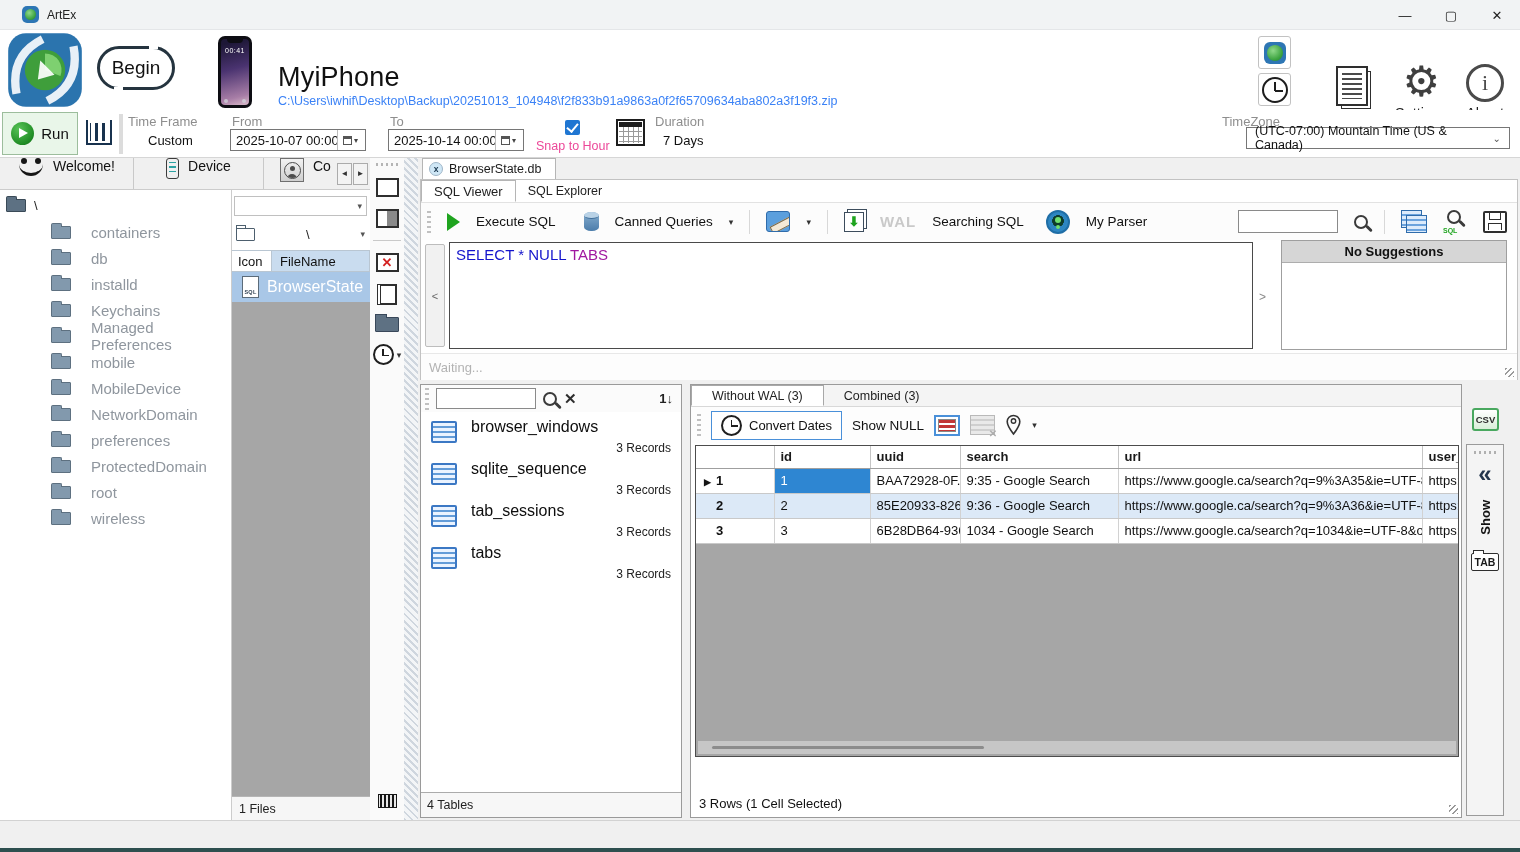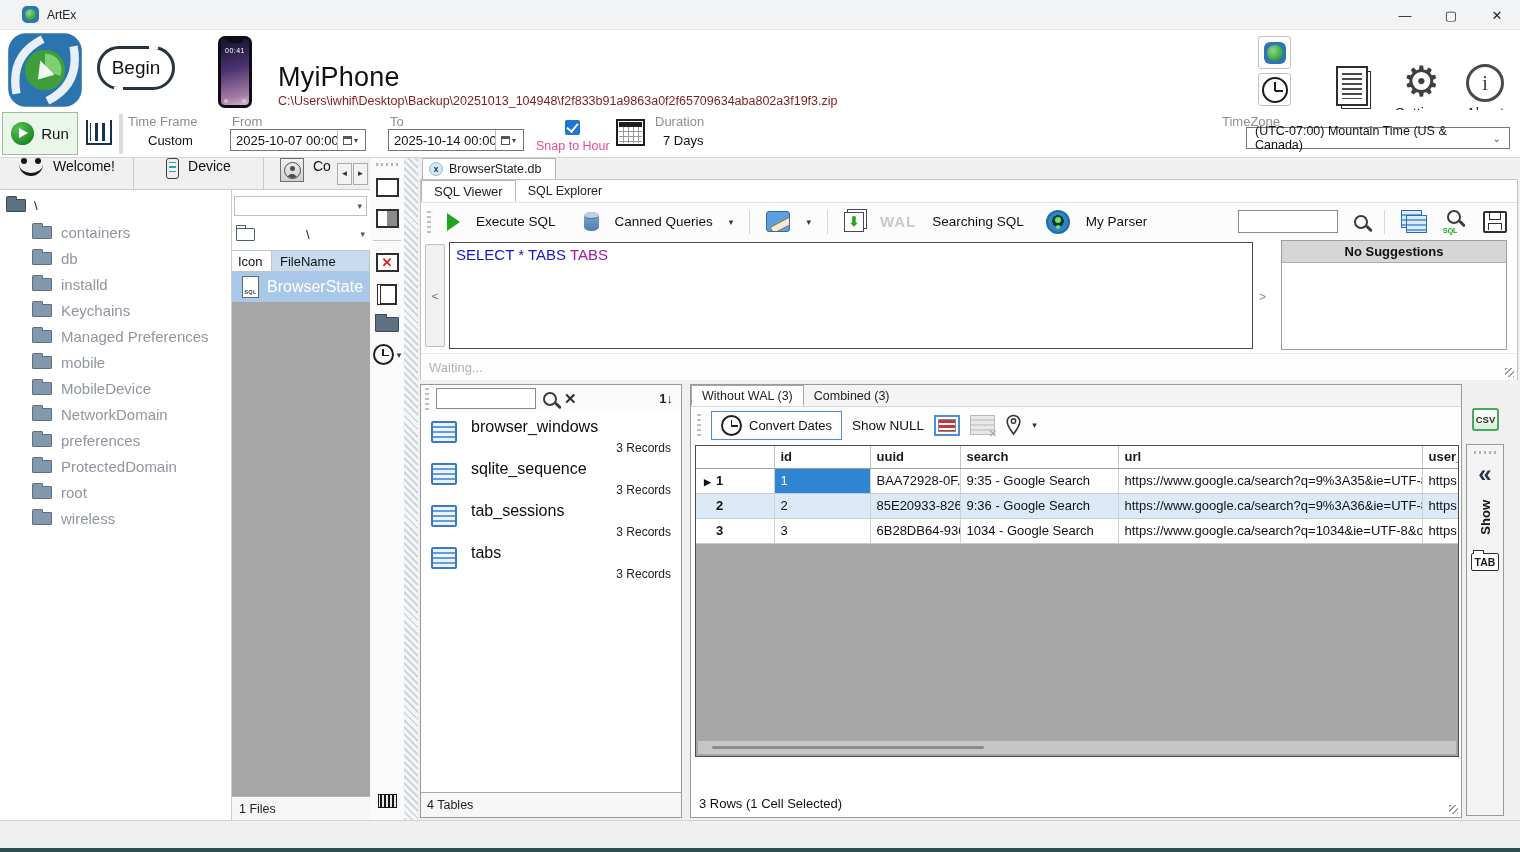--- a/index.html
+++ b/index.html
@@ -22,21 +22,21 @@
   #begin-btn{position:absolute;left:97px;top:16px;width:78px;height:44px;border:3px solid #25343f;border-radius:22px;background:#fff;display:flex;align-items:center;justify-content:center;font-size:19px;color:#111}
   #begin-btn::before{content:"";position:absolute;top:-4px;right:14px;width:9px;height:4px;background:#fff}
   #begin-btn::after{content:"";position:absolute;bottom:-4px;left:14px;width:9px;height:4px;background:#fff}
   .phone{position:absolute;left:218px;top:6px;width:34px;height:72px;border-radius:7px;background:#0d0d13;padding:3px}
   .phone .screen{width:100%;height:100%;border-radius:4px;background:linear-gradient(165deg,#1d1736 8%,#4a3370 45%,#a77da6 85%,#d9b9c9);position:relative;text-align:center;overflow:hidden}
   .phone .screen::before{content:"";position:absolute;top:0;left:50%;margin-left:-8px;width:16px;height:4px;background:#0d0d13;border-radius:0 0 4px 4px}
   .phone .ptime{color:#fff;font-size:7px;padding-top:8px;letter-spacing:.5px}
   .phone .dot{position:absolute;bottom:2px;width:4px;height:4px;border-radius:50%;background:#cfcfd8;opacity:.8}
   .phone .dot.l{left:3px}.phone .dot.r{right:3px}
   #device-name{position:absolute;left:278px;top:32px;font-size:27px;color:#101010;letter-spacing:.2px}
-  #backup-path{position:absolute;left:278px;top:64px;font-size:12.5px;color:#7f1d1d}
+  #backup-path{position:absolute;left:278px;top:64px;font-size:12.5px;color:#3b82f6}
   #save-btn{position:absolute;left:278px;top:84px;width:84px;height:23px;background:#7e7e7e;color:#fff;font-size:13px;display:flex;align-items:center;justify-content:center}
   #close-btn{position:absolute;left:366px;top:84px;width:92px;height:23px;background:#a25d5d;color:#fff;font-size:13px;display:flex;align-items:center;justify-content:center}
   .hdr-sq{position:absolute;width:33px;height:33px;border:1px solid #c2c2c2;border-radius:3px;background:#fff;display:flex;align-items:center;justify-content:center}
   .hdr-group{position:absolute;top:36px;display:flex;flex-direction:column;align-items:center;color:#222}
   .hdr-group .cap{font-size:14.5px;margin-top:3px;white-space:nowrap}
   .docs{width:32px;height:40px;border:2px solid #2e2e2e;background:#fff;box-shadow:4px 4px 0 -2px #fff,4px 4px 0 -1px #2e2e2e;position:relative}
   .docs::after{content:"";position:absolute;inset:5px 4px;background:repeating-linear-gradient(to bottom,#4a4a4a 0 2px,transparent 2px 5px)}
   .gear{font-size:42px;line-height:40px;color:#3f3f3f;font-family:"DejaVu Sans",sans-serif}
   .infoc{width:38px;height:38px;border:3px solid #4a4a4a;border-radius:50%;display:flex;align-items:center;justify-content:center;font-size:22px;color:#4a4a4a;font-family:"Liberation Serif",serif}
   .clockbig{width:26px;height:26px;border:2.5px solid #1d1d1d;border-radius:50%;position:relative;background:#fff}
@@ -75,21 +75,21 @@
   .contact{width:24px;height:24px;border:1px solid #6f6f6f;background:linear-gradient(#f2f2f2,#cfcfcf);display:flex;align-items:center;justify-content:center}
   .contact .c-in{width:17px;height:17px;border:1.5px solid #4c4c4c;border-radius:50%;position:relative;overflow:hidden}
   .contact .c-in::before{content:"";position:absolute;left:50%;top:3px;margin-left:-2.5px;width:5px;height:5px;border-radius:50%;background:#4c4c4c}
   .contact .c-in::after{content:"";position:absolute;left:50%;bottom:-2px;margin-left:-5px;width:10px;height:6px;border-radius:5px 5px 0 0;background:#4c4c4c}
   .tab-arrows{display:flex;align-items:center;gap:1px;padding:0 2px}
   .tarr{width:15px;height:22px;border:1px solid #ababab;background:#f3f3f3;display:flex;align-items:center;justify-content:center;font-size:8px;color:#333}
 
   
   #tree{position:absolute;left:0;top:32px;width:232px;bottom:0;background:#fff;border-right:1px solid #cccccc;overflow:hidden}
   #tree-root{display:flex;align-items:center;gap:8px;padding:8px 0 6px 6px;font-size:13px;color:#222}
-  .tree-item{display:flex;align-items:center;gap:9px;height:26px;padding-left:32px;font-size:15px;color:#8f969e}
+  .tree-item{display:flex;align-items:center;gap:20px;height:26px;padding-left:51px;font-size:15px;color:#8f969e}
   .fold{width:20px;height:13px;background:#8299ad;border:1px solid #5d7080;border-radius:1px;position:relative;flex:0 0 auto}
   .fold::before{content:"";position:absolute;top:-4px;left:-1px;width:9px;height:3px;background:#8299ad;border:1px solid #5d7080;border-bottom:none;border-radius:2px 2px 0 0}
   .fold.dark{background:#5d7183;border-color:#3a4a57}
   .fold.dark::before{background:#5d7183;border-color:#3a4a57}
 
   
   #filepanel{position:absolute;left:232px;top:32px;width:138px;bottom:0;background:#fff}
   #fp-combo1{position:absolute;left:2px;top:6px;width:133px;height:20px;border:1px solid #c0c0c0;background:#fff;display:flex;align-items:center;justify-content:flex-end;padding-right:4px;color:#555;font-size:9px}
   #fp-pathrow{position:absolute;left:2px;top:32px;width:133px;height:24px;display:flex;align-items:center;gap:6px;padding-left:2px}
   .fold-outline{width:19px;height:13px;border:1.5px solid #4d5f6e;border-radius:1px;position:relative}
@@ -180,21 +180,21 @@
   #tp-search .sort{margin-left:auto;margin-right:8px;font-size:13px;font-weight:bold;color:#222}
   #tables-list{position:absolute;left:0;top:30px;right:0;bottom:26px;overflow:hidden}
   .tbl-item{position:relative;height:42px;padding:3px 8px 0 14px}
   .tbl-ic{position:absolute;left:10px;top:6px;width:26px;height:22px;border:2px solid #3b78c4;border-radius:2px;background:repeating-linear-gradient(to bottom,#eaf3ff 0 3px,#639cd8 3px 5px)}
   .tbl-name{margin-left:36px;font-size:16px;color:#0d0d0d;white-space:nowrap}
   .tbl-recs{position:absolute;right:10px;bottom:2px;font-size:12px;color:#222}
   #tp-status{position:absolute;left:0;bottom:0;right:0;height:25px;background:#f7f7f7;border-top:1px solid #ababab;display:flex;align-items:center;padding-left:6px;font-size:12.5px;color:#222}
 
   #results-panel{position:absolute;left:270px;top:226px;width:772px;height:434px;background:#fff;border:1px solid #9a9a9a}
   #res-tabs{position:absolute;left:0;top:0;right:0;height:22px;display:flex;background:#f4f4f4;border-bottom:1px solid #d8d8d8}
-  .res-tab{display:flex;align-items:center;padding:0 10px;font-size:12.5px;color:#222}
+  .res-tab{display:flex;align-items:center;padding:0 20px;font-size:12.5px;color:#222}
   .res-tab.active{background:#fff;border:1px solid #a8a8a8;border-bottom:1px solid #fff}
   #res-toolbar{position:absolute;left:0;top:22px;right:0;height:36px;display:flex;align-items:center;gap:10px;padding-left:6px;background:#fdfdfd}
   #convert-dates{display:flex;align-items:center;gap:7px;border:1px solid #4a90d9;background:#fff;height:29px;padding:0 9px;font-size:13px;color:#111}
   .redtable{width:26px;height:21px;border:2px solid #4a90d9;background:#fff;padding:2px;flex:0 0 auto}
   .redtable i{display:block;width:100%;height:100%;background:repeating-linear-gradient(to bottom,#c23737 0 2.5px,#fff 2.5px 5px);border:1px solid #888}
   .graytable{width:25px;height:20px;border:1.5px solid #b9b9b9;background:repeating-linear-gradient(to bottom,#e9e9e9 0 3px,#cfcfcf 3px 5px);position:relative;flex:0 0 auto}
   .graytable::after{content:"✕";position:absolute;right:-3px;bottom:-5px;font-size:10px;color:#adadad;font-weight:bold}
   #grid-box{position:absolute;left:4px;top:60px;width:764px;height:312px;background:#a6a6a6;border:1px solid #4c4c4c;overflow:hidden}
   #grid{border-collapse:collapse;table-layout:fixed;width:762px;background:#fff;font-size:13px}
   #grid th{font-weight:bold;text-align:left;background:#fff;border-right:1px solid #c5c5c5;border-bottom:1px solid #9f9f9f;padding:3px 6px;height:22px;white-space:nowrap;overflow:hidden}
@@ -481,21 +481,21 @@
           <div class="dbltables"></div>
           <div class="sqlmag">
               <div class="mag"></div>
               <span class="sqltag">SQL</span>
             </div>
           <div class="floppy" style="margin-right:10px"></div>
         </div>
 
         <div id="sql-collapse">&lt;</div>
         <div id="sql-editor">
-          <span class="kw">SELECT * TABS </span><span class="tbl">TABS</span>
+          <span class="kw">SELECT * NULL </span><span class="tbl">TABS</span>
         </div>
         <div id="sql-expand">&gt;</div>
         <div id="suggestions">
           <div class="sg-head">No Suggestions</div>
         </div>
 
         <div id="waiting-bar">
           <span>Waiting...</span>
           <div class="grip-diag"></div>
         </div>

